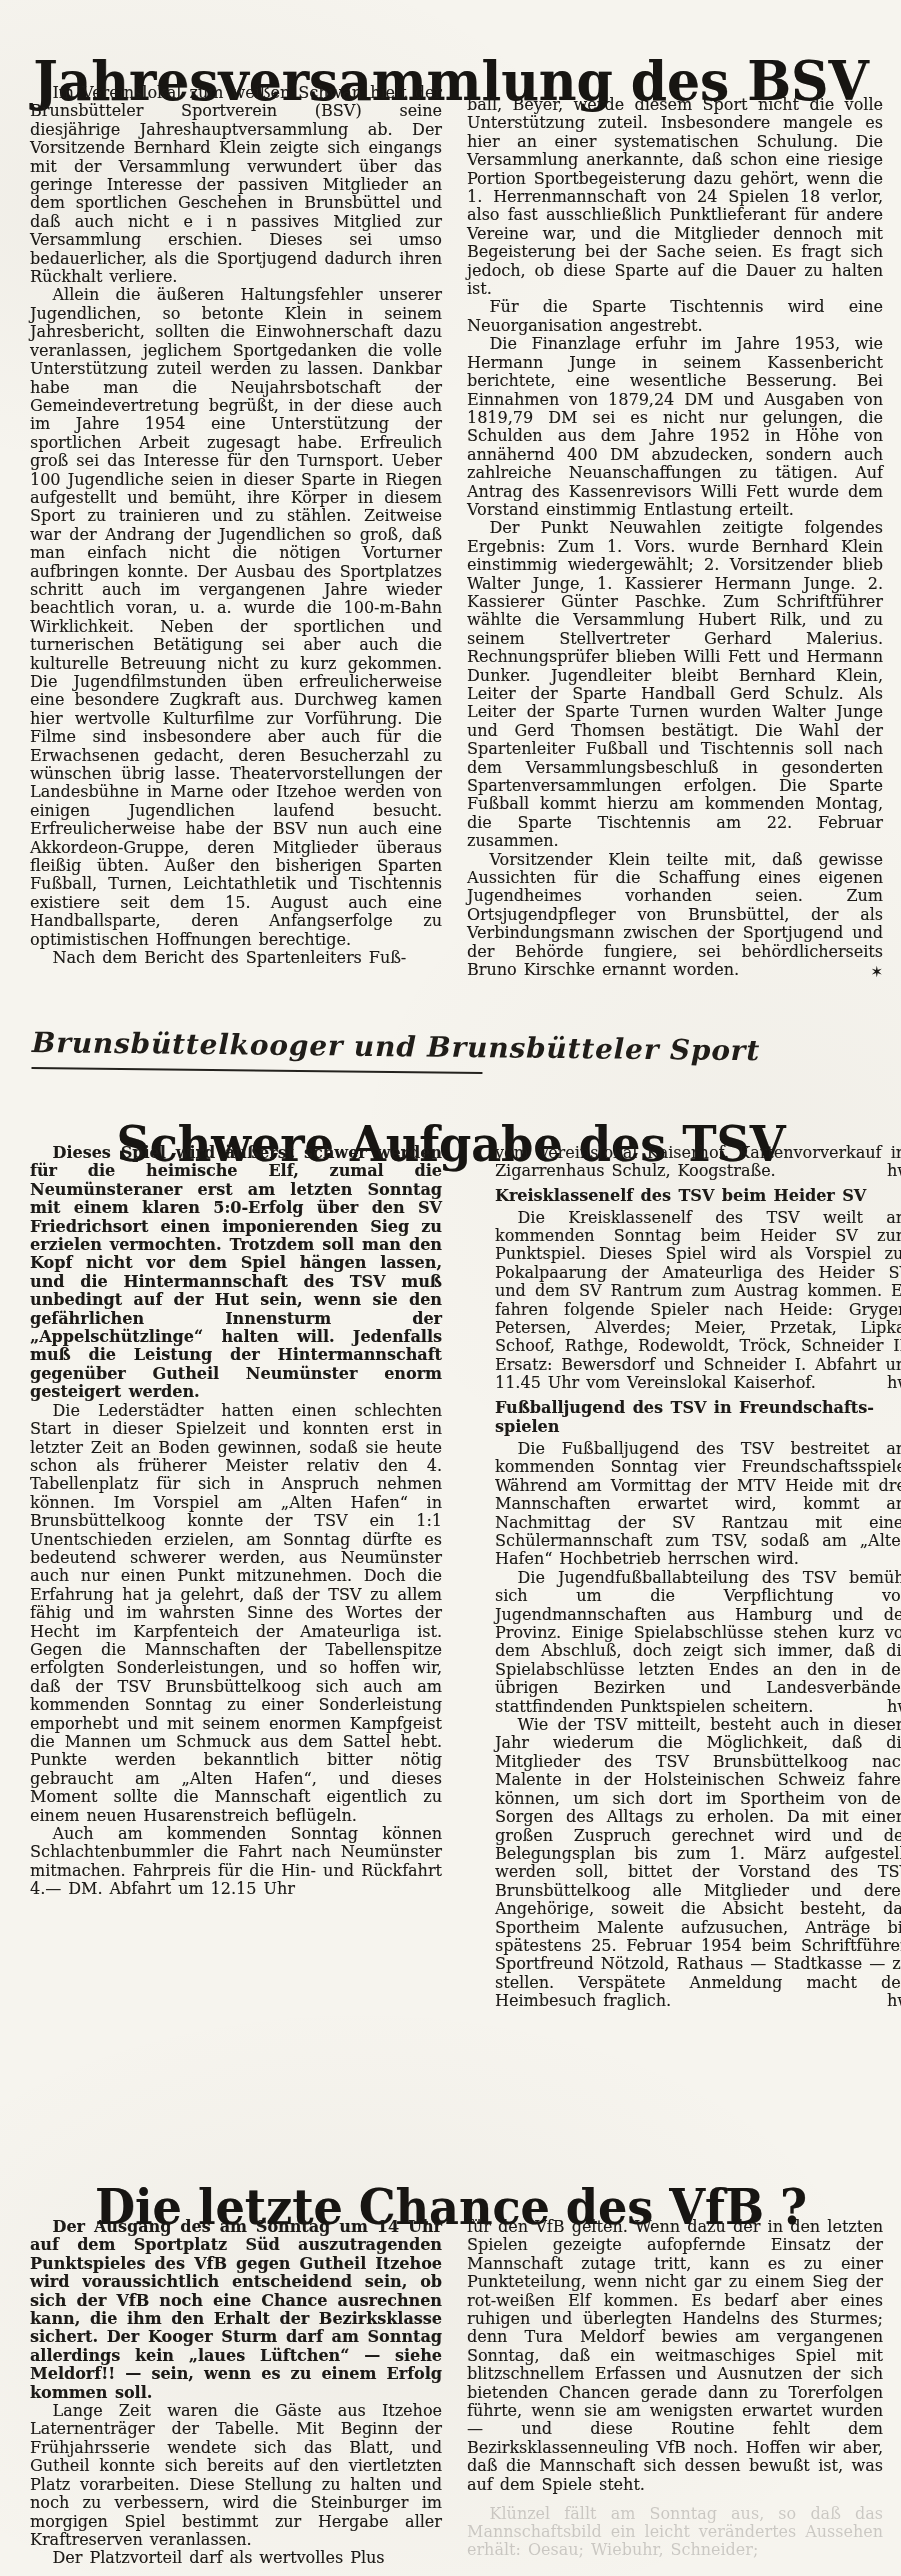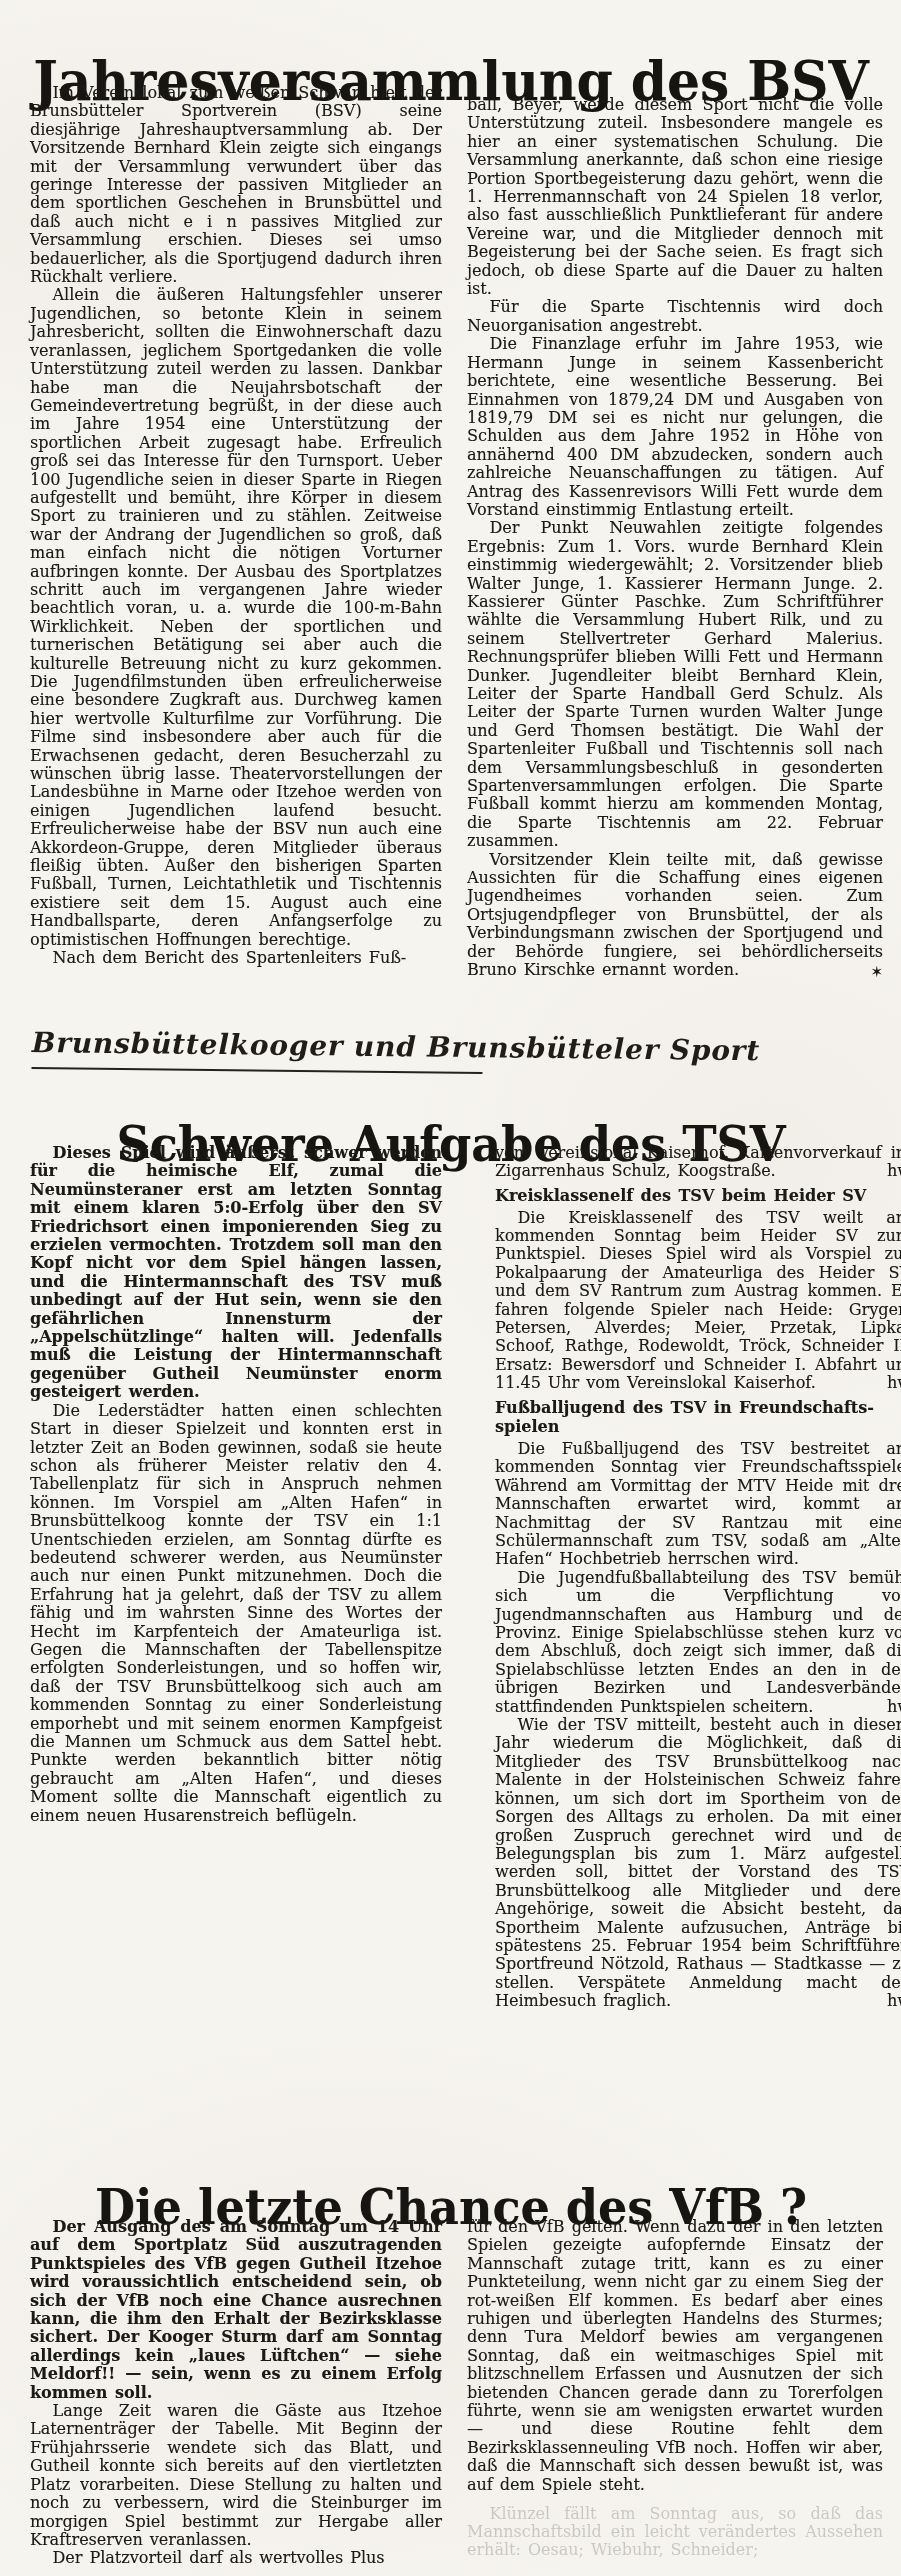--- a/index.html
+++ b/index.html
@@ -83,33 +83,34 @@
   <h1 class="headline" id="headline-1">Jahresversammlung des BSV</h1>
 
   <div class="col" id="a1-left">
       <p class="">Im Vereinslokal zum weißen Schwan hielt der Brunsbütteler Sportverein (BSV) seine diesjährige Jahreshauptversammlung ab. Der Vorsitzende Bernhard Klein zeigte sich eingangs mit der Versammlung verwundert über das geringe Interesse der passiven Mitglieder an dem sportlichen Geschehen in Brunsbüttel und daß auch nicht e i n passives Mitglied zur Versammlung erschien. Dieses sei umso bedauerlicher, als die Sportjugend dadurch ihren Rückhalt verliere.</p>
       <p class="">Allein die äußeren Haltungsfehler unserer Jugendlichen, so betonte Klein in seinem Jahresbericht, sollten die Einwohnerschaft dazu veranlassen, jeglichem Sportgedanken die volle Unterstützung zuteil werden zu lassen. Dankbar habe man die Neujahrsbotschaft der Gemeindevertretung begrüßt, in der diese auch im Jahre 1954 eine Unterstützung der sportlichen Arbeit zugesagt habe. Erfreulich groß sei das Interesse für den Turnsport. Ueber 100 Jugendliche seien in dieser Sparte in Riegen aufgestellt und bemüht, ihre Körper in diesem Sport zu trainieren und zu stählen. Zeitweise war der Andrang der Jugendlichen so groß, daß man einfach nicht die nötigen Vorturner aufbringen konnte. Der Ausbau des Sportplatzes schritt auch im vergangenen Jahre wieder beachtlich voran, u. a. wurde die 100-m-Bahn Wirklichkeit. Neben der sportlichen und turnerischen Betätigung sei aber auch die kulturelle Betreuung nicht zu kurz gekommen. Die Jugendfilmstunden üben erfreulicherweise eine besondere Zugkraft aus. Durchweg kamen hier wertvolle Kulturfilme zur Vorführung. Die Filme sind insbesondere aber auch für die Erwachsenen gedacht, deren Besucherzahl zu wünschen übrig lasse. Theatervorstellungen der Landesbühne in Marne oder Itzehoe werden von einigen Jugendlichen laufend besucht. Erfreulicherweise habe der BSV nun auch eine Akkordeon-Gruppe, deren Mitglieder überaus fleißig übten. Außer den bisherigen Sparten Fußball, Turnen, Leichtathletik und Tischtennis existiere seit dem 15. August auch eine Handballsparte, deren Anfangserfolge zu optimistischen Hoffnungen berechtige.</p>
       <p class="">Nach dem Bericht des Spartenleiters Fuß-</p>
     </div>
 
   <div class="col" id="a1-right">
       <p class="ni">ball, Beyer, werde diesem Sport nicht die volle Unterstützung zuteil. Insbesondere mangele es hier an einer systematischen Schulung. Die Versammlung anerkannte, daß schon eine riesige Portion Sportbegeisterung dazu gehört, wenn die 1. Herrenmannschaft von 24 Spielen 18 verlor, also fast ausschließlich Punktlieferant für andere Vereine war, und die Mitglieder dennoch mit Begeisterung bei der Sache seien. Es fragt sich jedoch, ob diese Sparte auf die Dauer zu halten ist.</p>
-      <p class="">Für die Sparte Tischtennis wird doch Neuorganisation angestrebt.</p>
+      <p class="">Für die Sparte Tischtennis wird eine Neuorganisation angestrebt.</p>
       <p class="">Die Finanzlage erfuhr im Jahre 1953, wie Hermann Junge in seinem Kassenbericht berichtete, eine wesentliche Besserung. Bei Einnahmen von 1879,24 DM und Ausgaben von 1819,79 DM sei es nicht nur gelungen, die Schulden aus dem Jahre 1952 in Höhe von annähernd 400 DM abzudecken, sondern auch zahlreiche Neuanschaffungen zu tätigen. Auf Antrag des Kassenrevisors Willi Fett wurde dem Vorstand einstimmig Entlastung erteilt.</p>
       <p class="">Der Punkt Neuwahlen zeitigte folgendes Ergebnis: Zum 1. Vors. wurde Bernhard Klein einstimmig wiedergewählt; 2. Vorsitzender blieb Walter Junge, 1. Kassierer Hermann Junge. 2. Kassierer Günter Paschke. Zum Schriftführer wählte die Versammlung Hubert Rilk, und zu seinem Stellvertreter Gerhard Malerius. Rechnungsprüfer blieben Willi Fett und Hermann Dunker. Jugendleiter bleibt Bernhard Klein, Leiter der Sparte Handball Gerd Schulz. Als Leiter der Sparte Turnen wurden Walter Junge und Gerd Thomsen bestätigt. Die Wahl der Spartenleiter Fußball und Tischtennis soll nach dem Versammlungsbeschluß in gesonderten Spartenversammlungen erfolgen. Die Sparte Fußball kommt hierzu am kommenden Montag, die Sparte Tischtennis am 22. Februar zusammen.</p>
       <p class="">Vorsitzender Klein teilte mit, daß gewisse Aussichten für die Schaffung eines eigenen Jugendheimes vorhanden seien. Zum Ortsjugendpfleger von Brunsbüttel, der als Verbindungsmann zwischen der Sportjugend und der Behörde fungiere, sei behördlicherseits Bruno Kirschke ernannt worden.<span class="endmark">✶</span></p>
     </div>
 
   <div id="section-script">Brunsbüttelkooger und Brunsbütteler Sport</div>
 
   <h2 class="headline" id="headline-2">Schwere Aufgabe des TSV</h2>
 
   <div class="col" id="a2-left">
       <p class="b">Dieses Spiel wird äußerst schwer werden für die heimische Elf, zumal die Neumünsteraner erst am letzten Sonntag mit einem klaren 5:0-Erfolg über den SV Friedrichsort einen imponierenden Sieg zu erzielen vermochten. Trotzdem soll man den Kopf nicht vor dem Spiel hängen lassen, und die Hintermannschaft des TSV muß unbedingt auf der Hut sein, wenn sie den gefährlichen Innensturm der „Appelschützlinge“ halten will. Jedenfalls muß die Leistung der Hintermannschaft gegenüber Gutheil Neumünster enorm gesteigert werden.</p>
       <p class="">Die Lederstädter hatten einen schlechten Start in dieser Spielzeit und konnten erst in letzter Zeit an Boden gewinnen, sodaß sie heute schon als früherer Meister relativ den 4. Tabellenplatz für sich in Anspruch nehmen können. Im Vorspiel am „Alten Hafen“ in Brunsbüttelkoog konnte der TSV ein 1:1 Unentschieden erzielen, am Sonntag dürfte es bedeutend schwerer werden, aus Neumünster auch nur einen Punkt mitzunehmen. Doch die Erfahrung hat ja gelehrt, daß der TSV zu allem fähig und im wahrsten Sinne des Wortes der Hecht im Karpfenteich der Amateurliga ist. Gegen die Mannschaften der Tabellenspitze erfolgten Sonderleistungen, und so hoffen wir, daß der TSV Brunsbüttelkoog sich auch am kommenden Sonntag zu einer Sonderleistung emporhebt und mit seinem enormen Kampfgeist die Mannen um Schmuck aus dem Sattel hebt. Punkte werden bekanntlich bitter nötig gebraucht am „Alten Hafen“, und dieses Moment sollte die Mannschaft eigentlich zu einem neuen Husarenstreich beflügeln.</p>
+      <p class="">Auch am kommenden Sonntag können Schlachtenbummler die Fahrt nach Neumünster mitmachen. Fahrpreis für die Hin- und Rückfahrt 4.— DM. Abfahrt um 12.15 Uhr</p>
     </div>
 
   <div class="col" id="a2-right">
       <p class="ni">vom Vereinslokal Kaiserhof. Kartenvorverkauf im Zigarrenhaus Schulz, Koogstraße.<span class="sig">hw</span></p>
       <p class="subhead">Kreisklassenelf des TSV beim Heider SV</p>
       <p class="">Die Kreisklassenelf des TSV weilt am kommenden Sonntag beim Heider SV zum Punktspiel. Dieses Spiel wird als Vorspiel zur Pokalpaarung der Amateurliga des Heider SV und dem SV Rantrum zum Austrag kommen. Es fahren folgende Spieler nach Heide: Gryger; Petersen, Alverdes; Meier, Przetak, Lipka; Schoof, Rathge, Rodewoldt, Tröck, Schneider II. Ersatz: Bewersdorf und Schneider I. Abfahrt um 11.45 Uhr vom Vereinslokal Kaiserhof.<span class="sig">hw</span></p>
       <p class="subhead">Fußballjugend des TSV in Freundschafts-
 spielen</p>
       <p class="">Die Fußballjugend des TSV bestreitet am kommenden Sonntag vier Freundschaftsspiele. Während am Vormittag der MTV Heide mit drei Mannschaften erwartet wird, kommt am Nachmittag der SV Rantzau mit einer Schülermannschaft zum TSV, sodaß am „Alten Hafen“ Hochbetrieb herrschen wird.</p>
       <p class="">Die Jugendfußballabteilung des TSV bemüht sich um die Verpflichtung von Jugendmannschaften aus Hamburg und der Provinz. Einige Spielabschlüsse stehen kurz vor dem Abschluß, doch zeigt sich immer, daß die Spielabschlüsse letzten Endes an den in den übrigen Bezirken und Landesverbänden stattfindenden Punktspielen scheitern.<span class="sig">hw</span></p>

